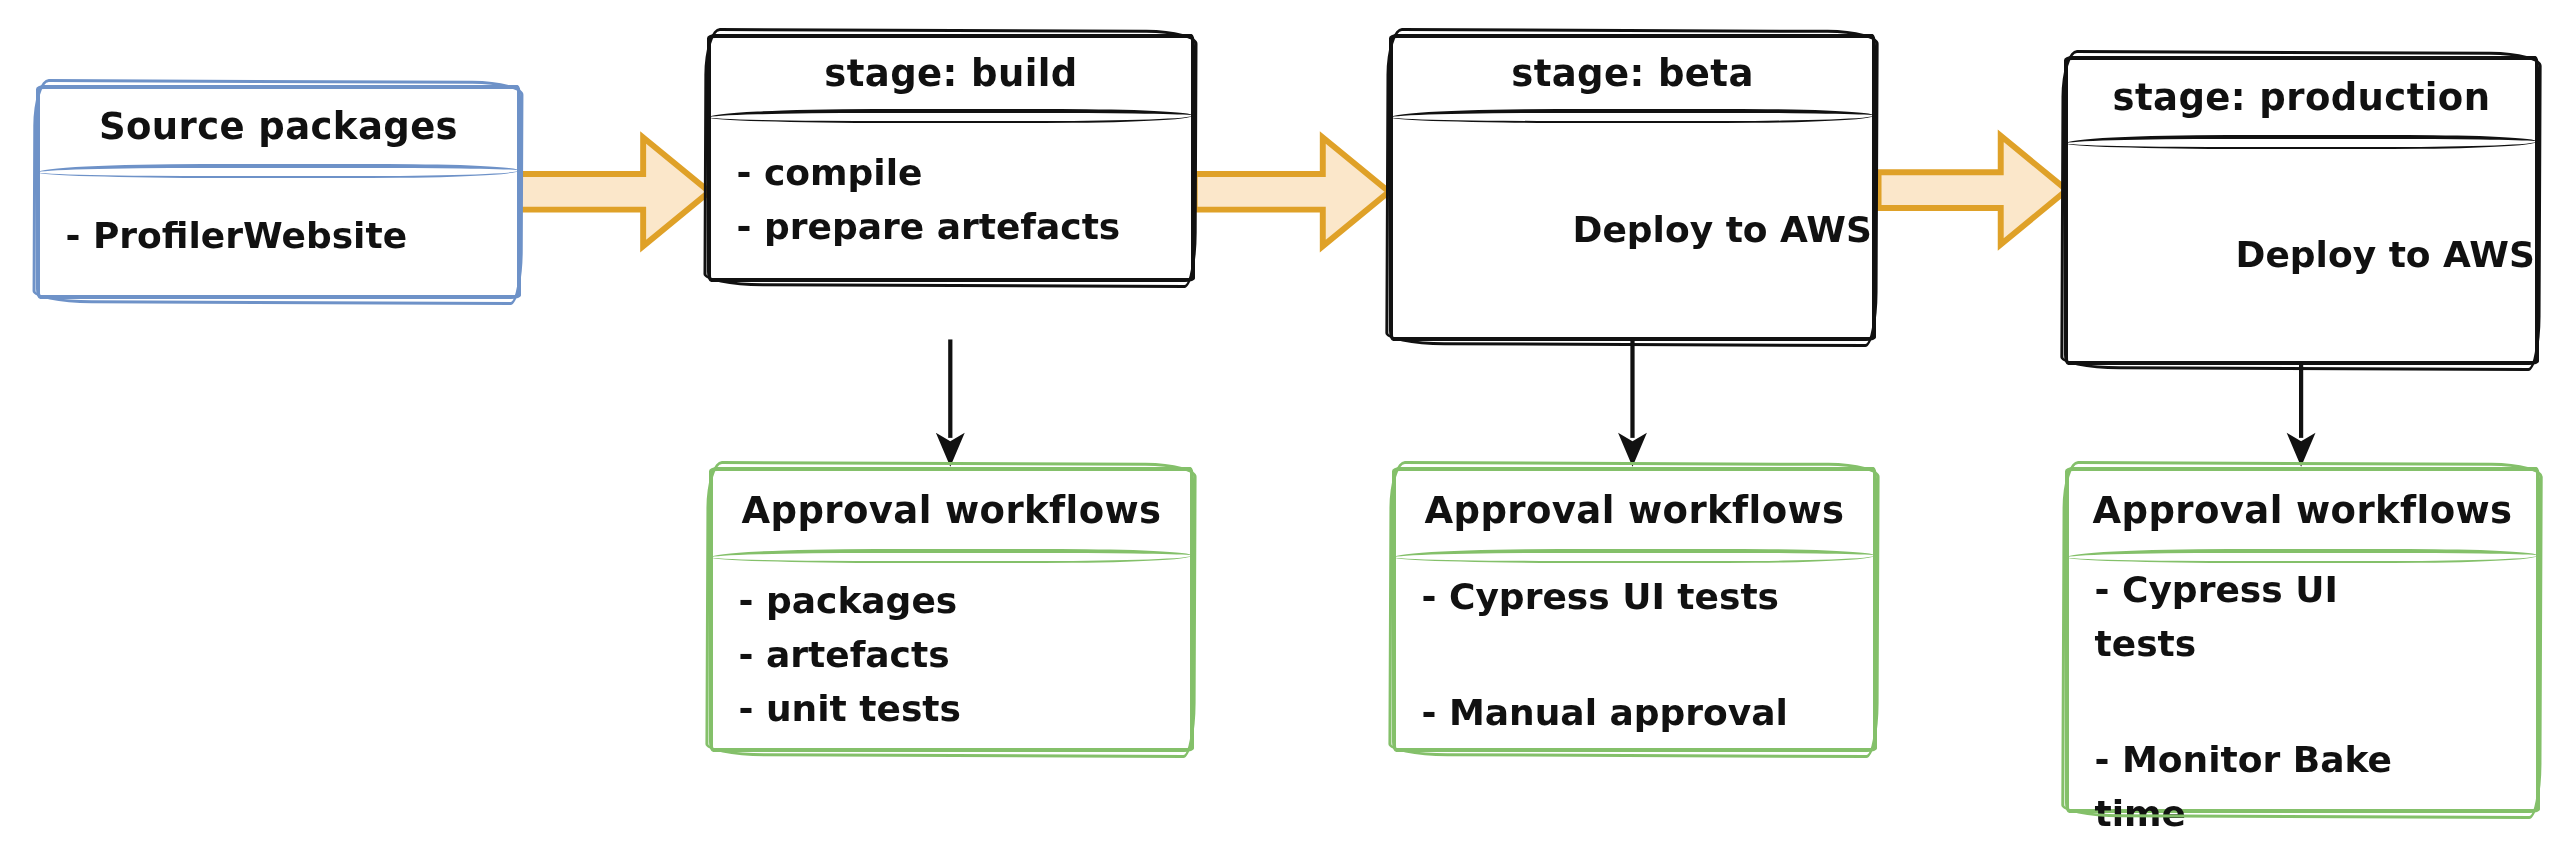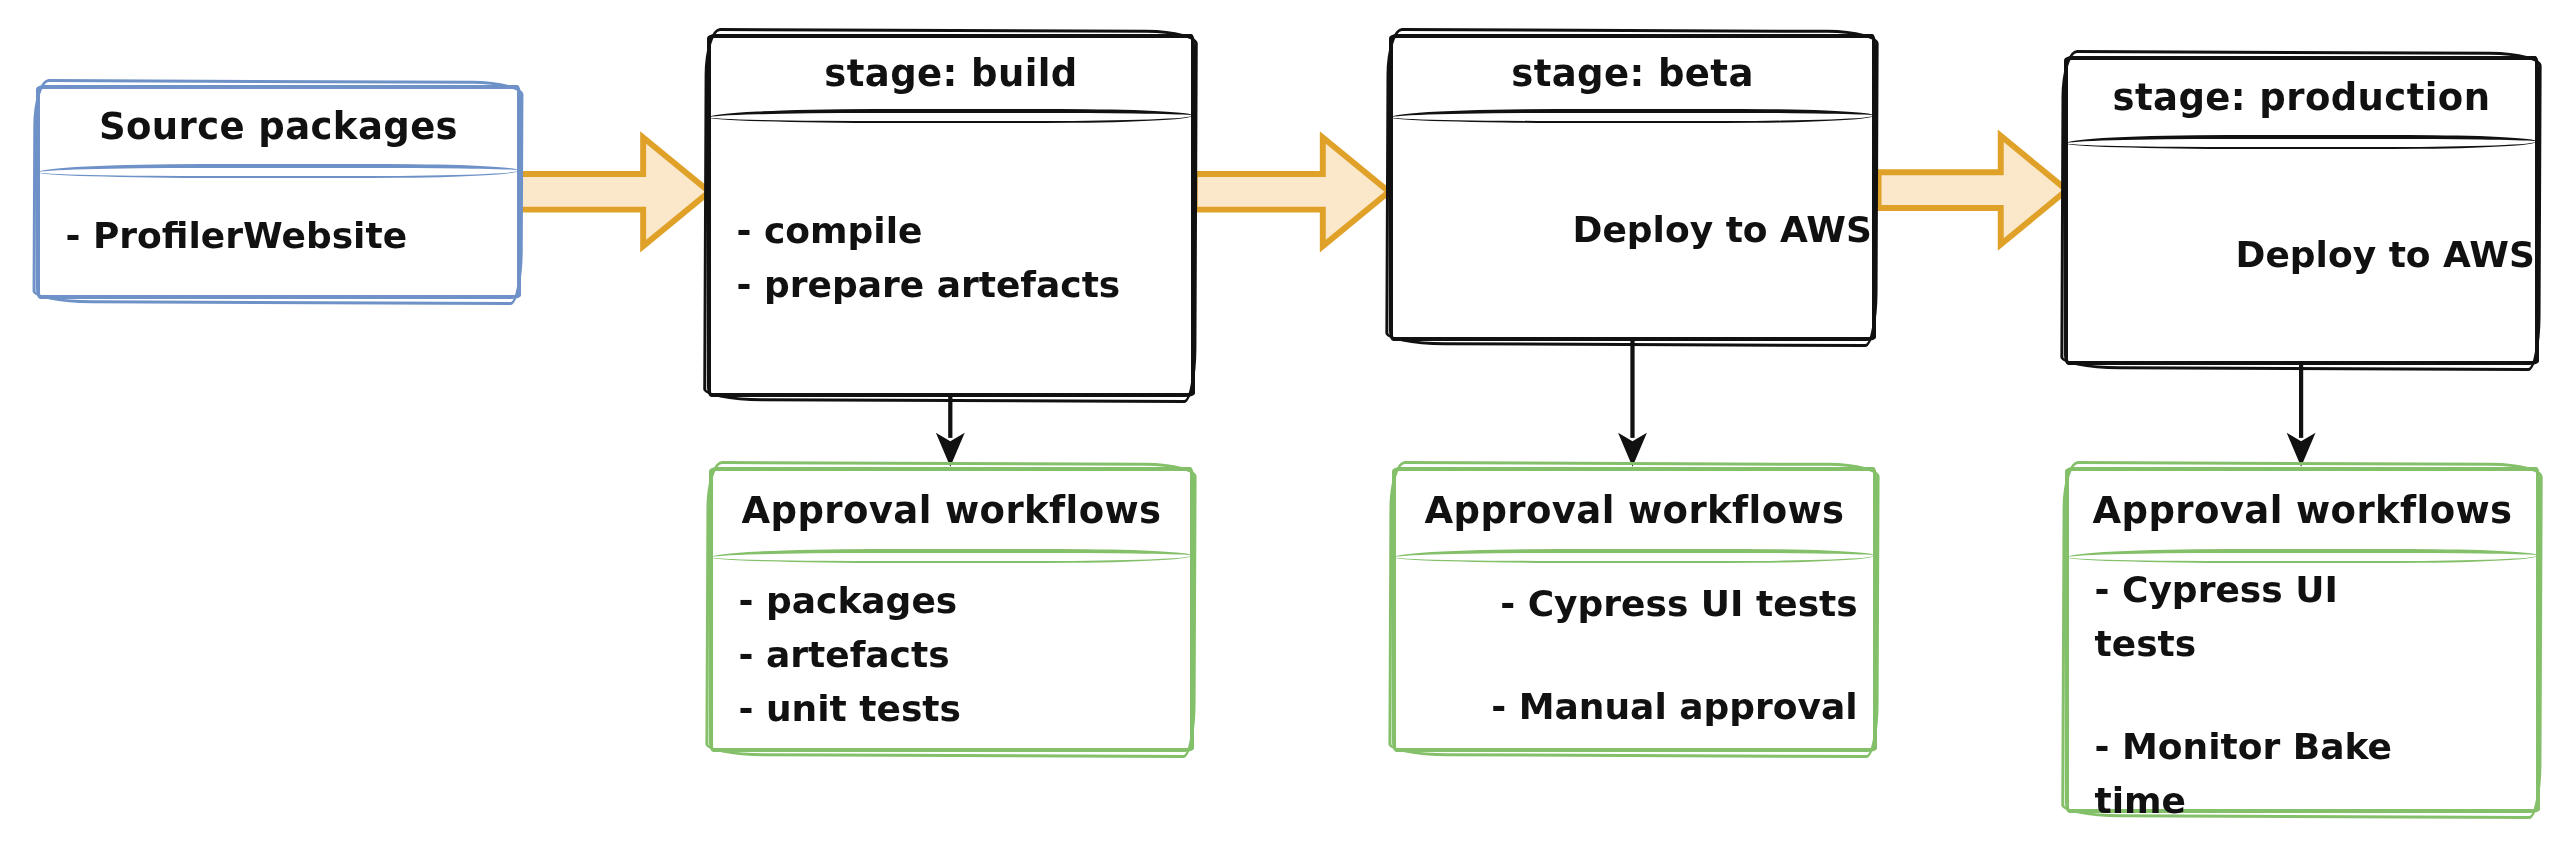--- a/index.html
+++ b/index.html
@@ -60,21 +60,21 @@
   }
   .bd{
     flex:1;
     display:flex;
     flex-direction:column;
     font-size:36px;
     font-weight:600;
   }
   .bd.left{justify-content:center;align-items:flex-start;padding:0 15.3px 0 25.5px;}
   .bd.center{justify-content:center;align-items:flex-end;}
-  .bd.gap{gap:49px;align-items:flex-end;}
+  .bd.gap{gap:62px;}
   .bd.padr{padding-right:119px;}
   .line{line-height:54px;}
 </style>
 </head>
 <body>
 
 <div class="canvas">
 
   <svg class="layer" width="2576" height="852" viewBox="0 0 3036 1004">
 
@@ -105,21 +105,21 @@
   <div class="box" style="left:36px;top:85px;width:485px;height:214px;--c:var(--blue);--hd:75px;">
     <div class="hd">
       <span>Source packages</span>
     </div>
     <div class="split"></div>
     <div class="bd left">
       <div class="line">- ProfilerWebsite</div>
     </div>
   </div>
 
-  <div class="box" style="left:707px;top:34px;width:488px;height:363px;--c:var(--black);--hd:71px;">
+  <div class="box" style="left:707px;top:34px;width:488px;height:248px;--c:var(--black);--hd:71px;">
     <div class="hd">
       <span>stage: build</span>
     </div>
     <div class="split"></div>
     <div class="bd left">
       <div class="line">- compile</div>
       <div class="line">- prepare artefacts</div>
     </div>
   </div>
 

